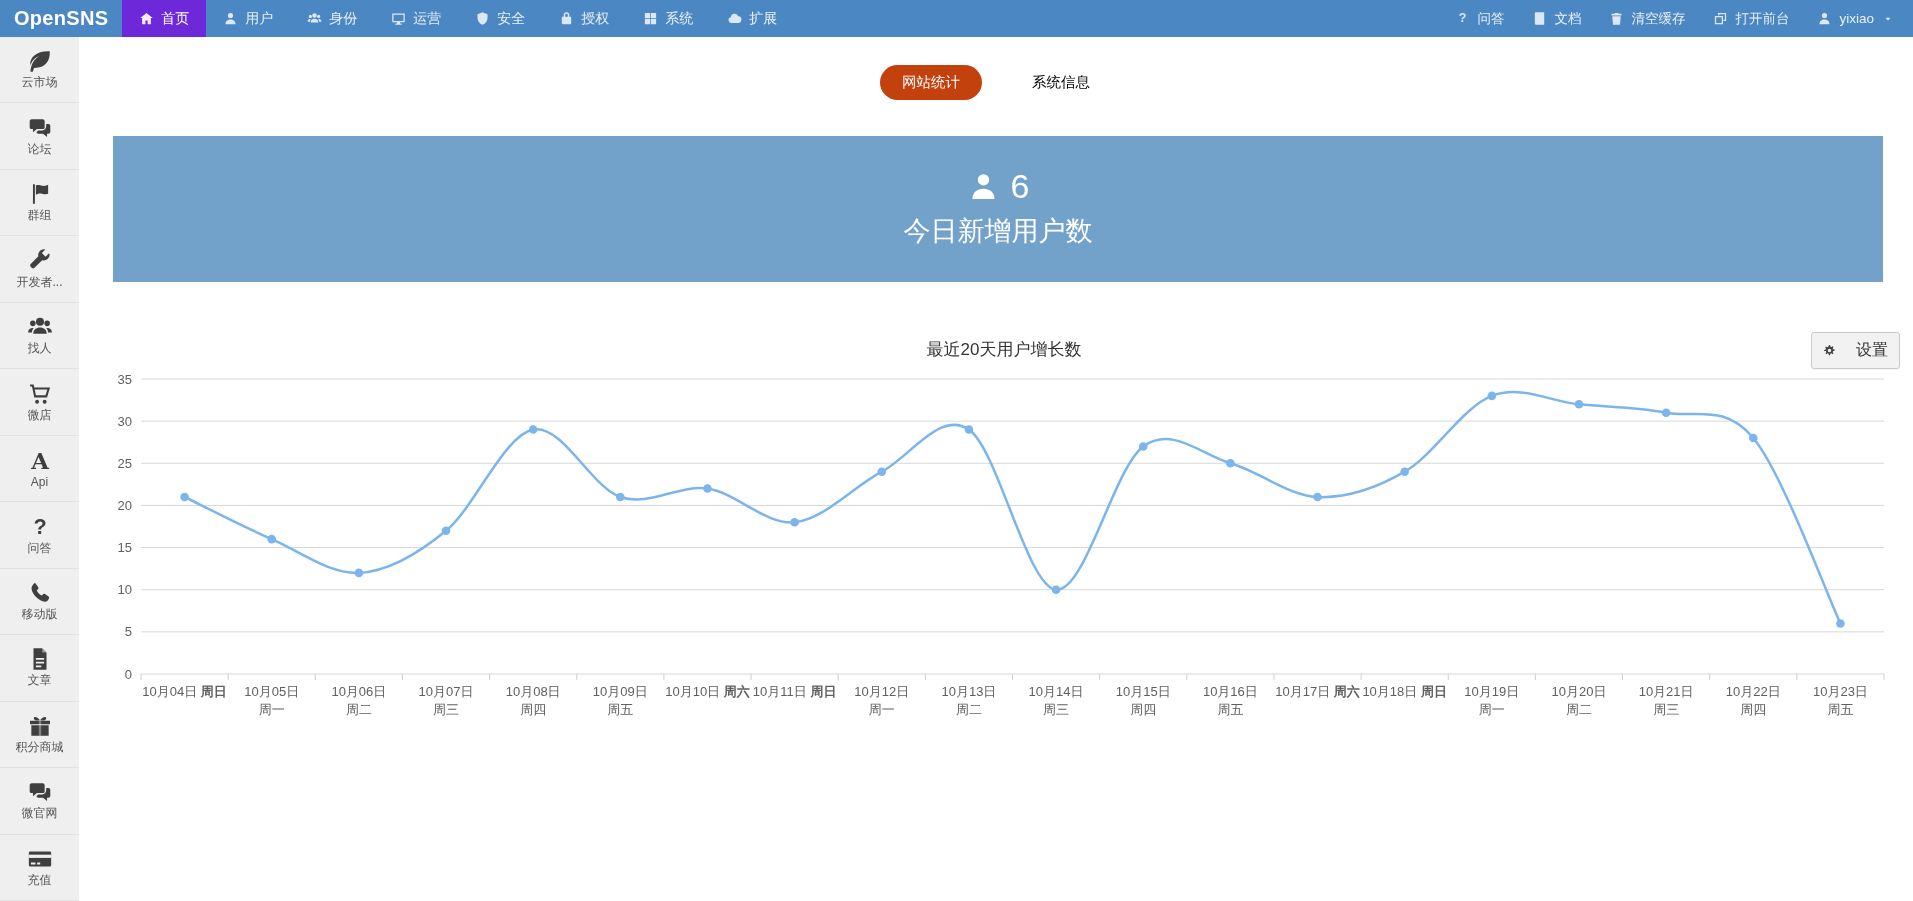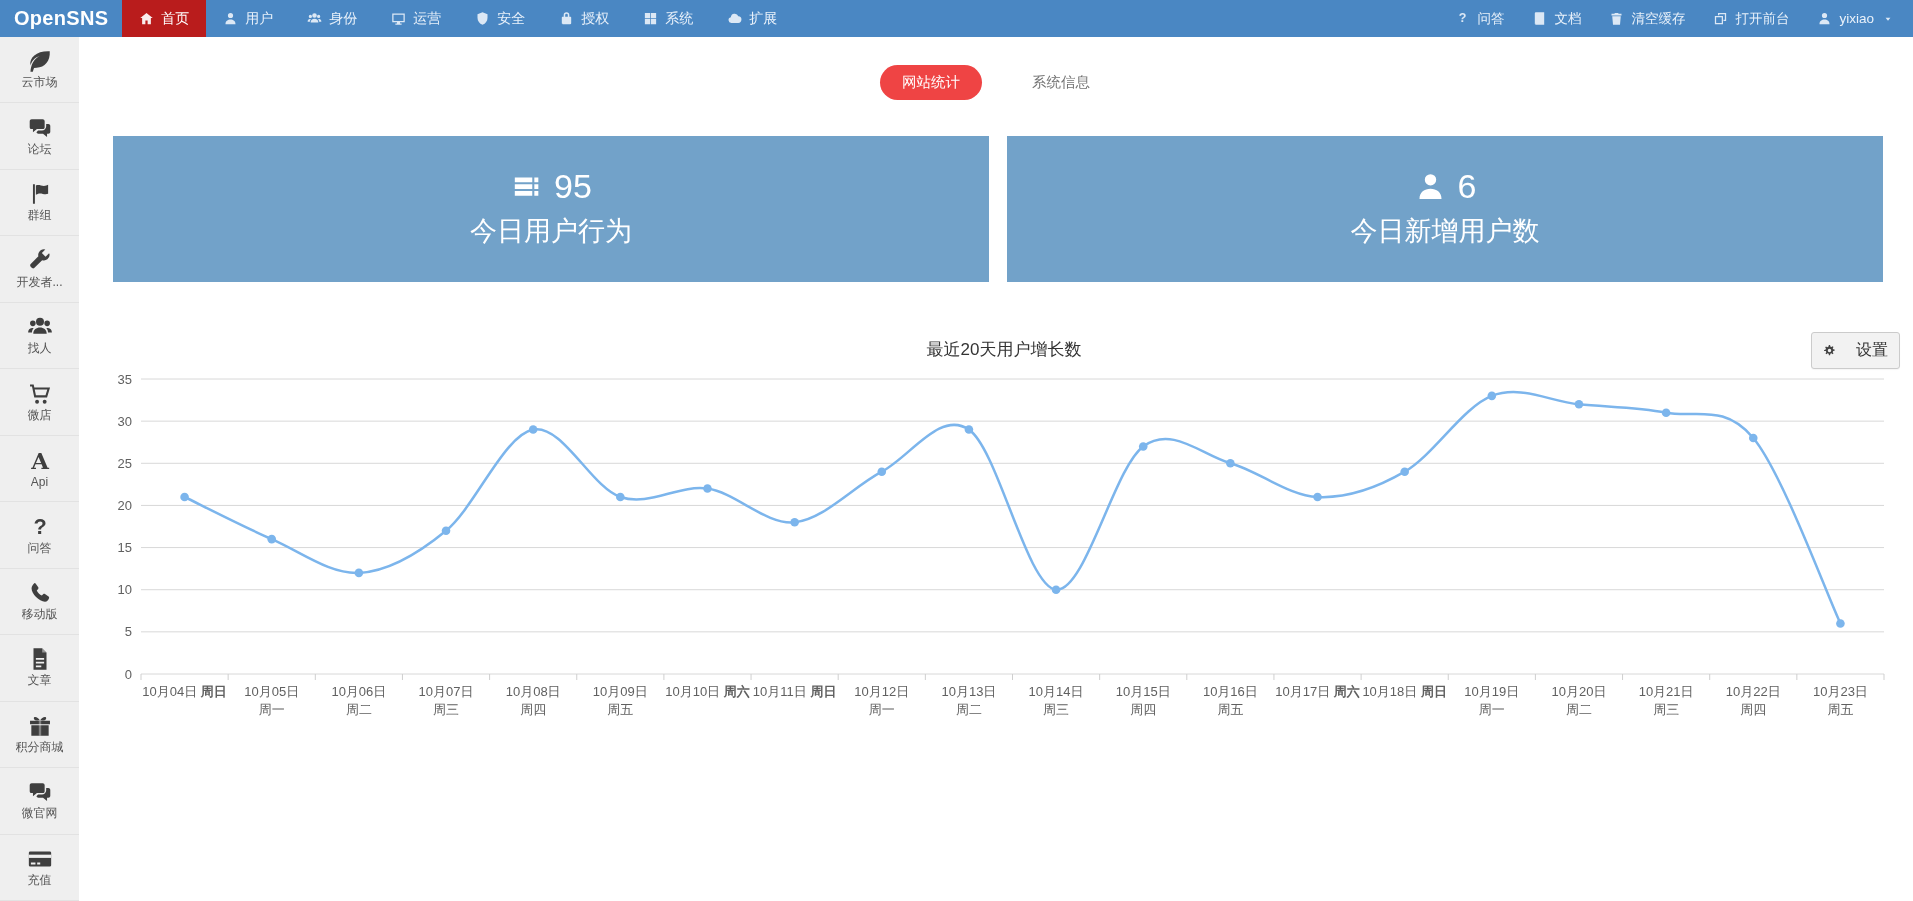--- a/index.html
+++ b/index.html
@@ -16,21 +16,21 @@
   }
   .brand{
     display:flex; align-items:center; padding:0 14px;
     font-weight:bold; font-size:20px; letter-spacing:.3px; color:#fff;
   }
   .nav-left{ display:flex; align-items:stretch; }
   .nav-item{
     display:flex; align-items:center; gap:7px; padding:0 17px;
     font-size:14px; color:#e9f1fa; cursor:pointer; white-space:nowrap;
   }
-  .nav-item.active{ background:#b91c1c; color:#fff; }
+  .nav-item.active{ background:#6d28d9; color:#fff; }
   .nav-item svg{ width:15px; height:15px; flex:0 0 auto; opacity:.92; }
   .nav-item .caret{ width:10px; height:10px; margin-left:2px; }
   .nav-spacer{ flex:1; }
   .nav-right{ display:flex; align-items:stretch; padding-right:6px; }
   .nav-right .nav-item{ padding:0 14px; font-size:13.5px; }
 
   
   .sidebar{
     position:fixed; left:0; top:37px; bottom:0; width:79px;
     background:#efefef; display:flex; flex-direction:column; z-index:4;
@@ -42,22 +42,22 @@
   }
   .side-item svg{ width:26px; height:26px; }
   .side-label{
     font-size:12px; color:#555; max-width:74px; white-space:nowrap;
     overflow:hidden; text-overflow:ellipsis; text-align:center;
   }
 
   
   .main{ margin-left:79px; }
   .tabs{ display:flex; justify-content:center; align-items:center; padding-top:28px; gap:28px; }
-  .tab{ font-size:14.5px; color:#737373; padding:8px 22px; cursor:pointer; border-radius:18px; }
-  .tab.active{ background:#ef4444; color:#fff; }
+  .tab{ font-size:14.5px; color:#000000; padding:8px 22px; cursor:pointer; border-radius:18px; }
+  .tab.active{ background:#c2410c; color:#fff; }
 
   .cards{ display:flex; gap:18px; margin:36px 30px 0 34px; }
   .card{
     flex:1; height:146px; color:#fff; display:flex; flex-direction:column;
     align-items:center; justify-content:center; cursor:default;
   }
   .card-top{ display:flex; align-items:center; gap:11px; font-size:34px; line-height:1; }
   .card-top svg{ width:33px; height:33px; }
   .card-label{ font-size:27px; margin-top:10px; }
 
@@ -257,29 +257,20 @@
     </div>
   </div>
 
 <div class="main">
   <div class="tabs">
     <div class="tab active">网站统计</div>
     <div class="tab">系统信息</div>
   </div>
 
   <div class="cards" id="cards">
-      <div class="card" style="background: rgb(114, 162, 201);">
-        <div class="card-top">
-          <svg viewBox="0 0 24 24" fill="currentColor">
-            <path d="M3.5 5.4h12.7v3.5H3.5zM17.7 5.4h2.9v3.5h-2.9zM3.5 10.3h12.7v3.5H3.5zM17.7 10.3h2.9v3.5h-2.9zM3.5 15.2h12.7v3.5H3.5zM17.7 15.2h2.9v3.5h-2.9z"></path>
-          </svg>
-          <span>95</span>
-        </div>
-        <div class="card-label">今日用户行为</div>
-      </div>
       <div class="card" style="background: rgb(114, 162, 201);">
         <div class="card-top">
           <svg viewBox="0 0 24 24" fill="currentColor">
             <path d="M12 11.3a4.15 4.15 0 1 0 0-8.3 4.15 4.15 0 0 0 0 8.3zM4 21c0-4.9 3.6-7.4 8-7.4s8 2.5 8 7.4z"></path>
           </svg>
           <span>6</span>
         </div>
         <div class="card-label">今日新增用户数</div>
       </div>
     </div>

